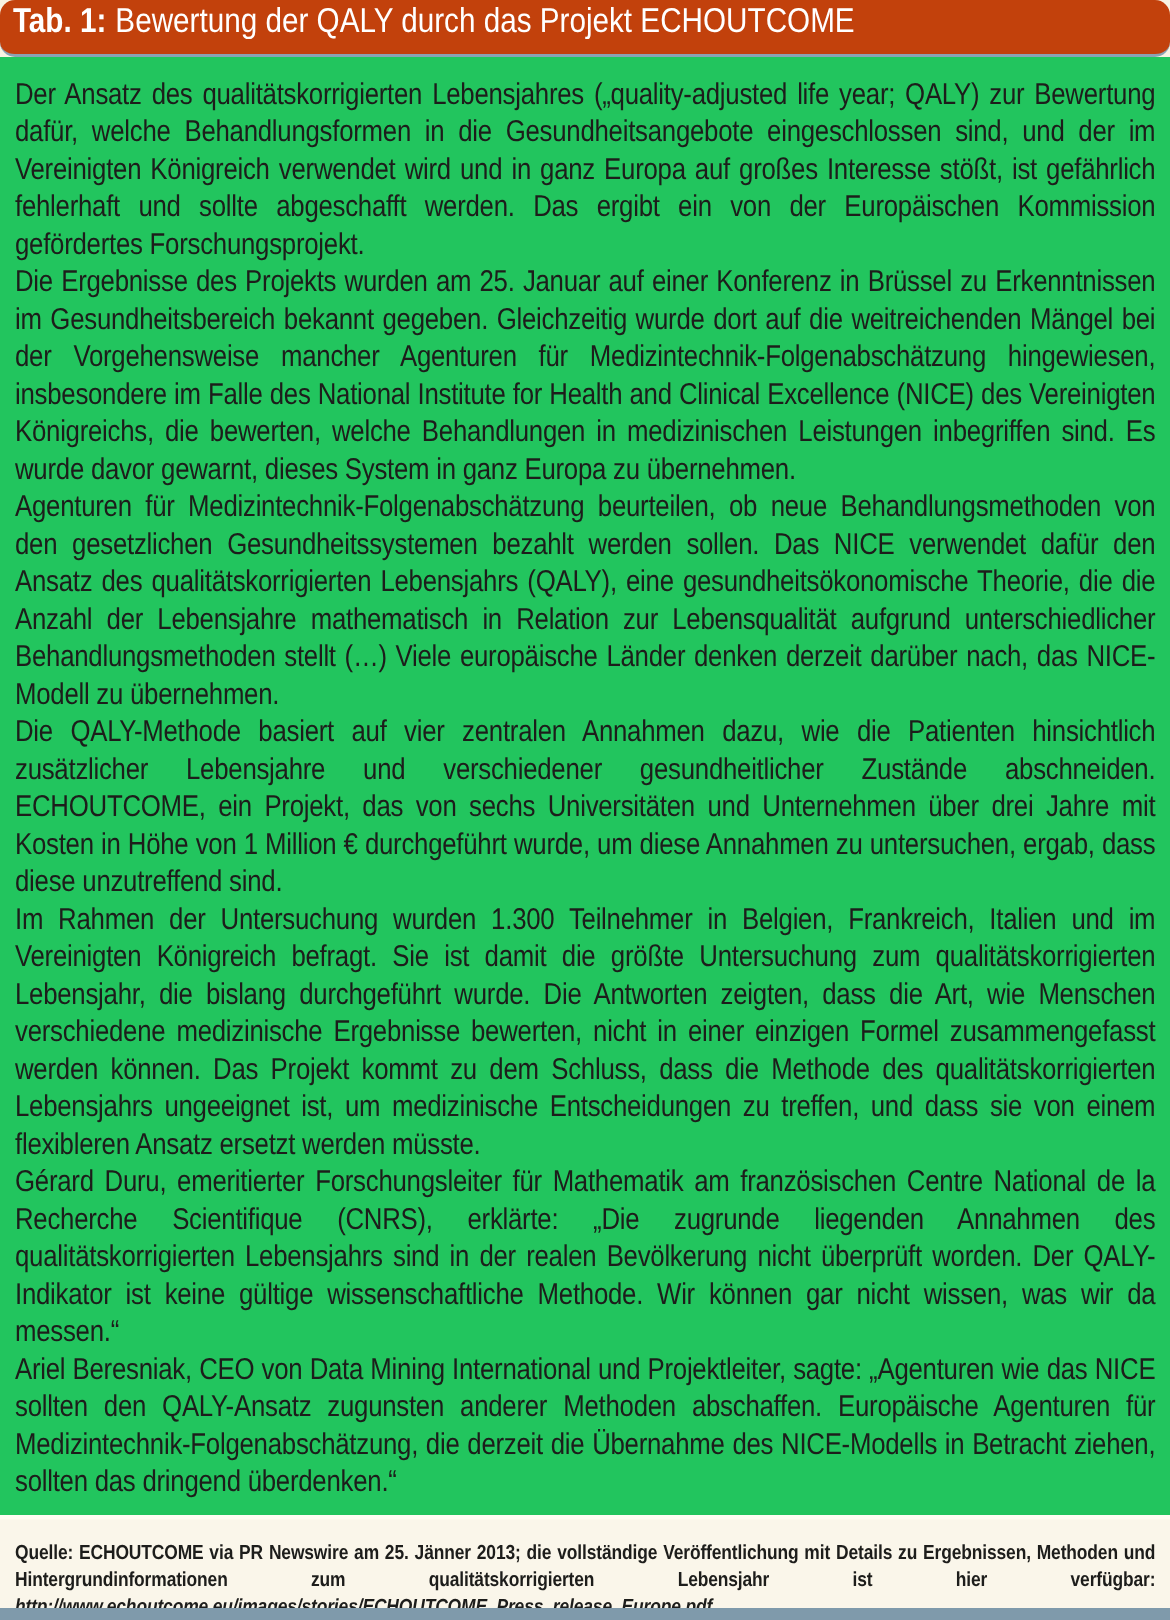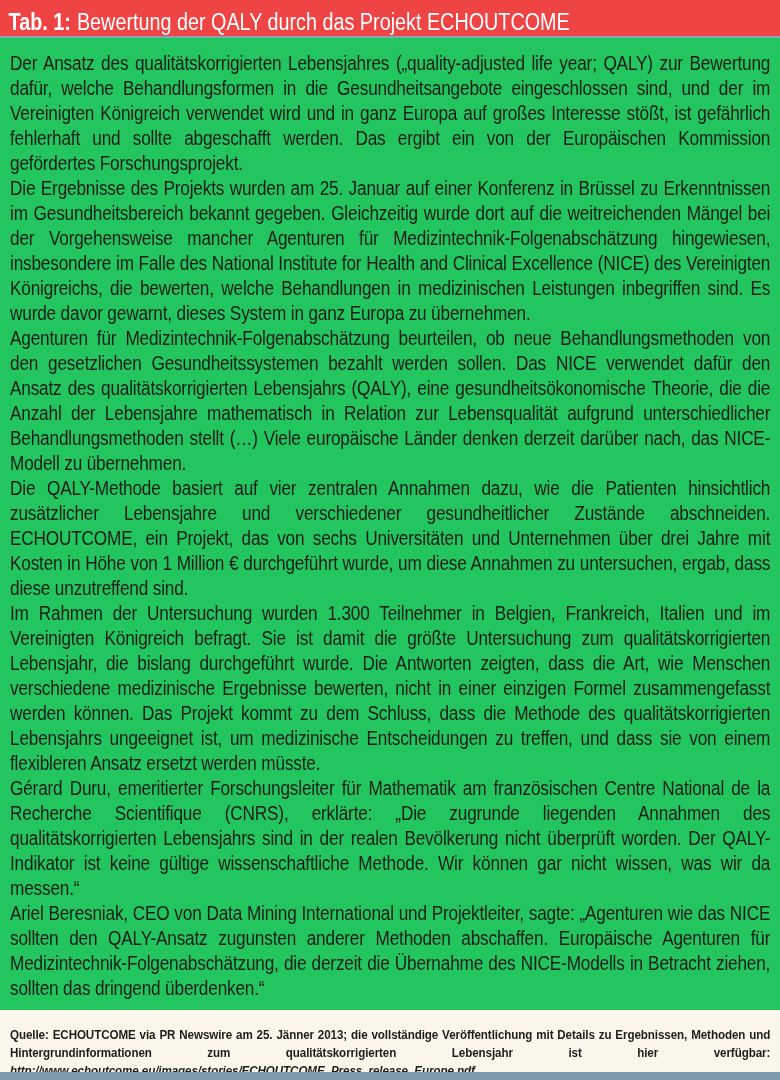--- a/index.html
+++ b/index.html
@@ -12,24 +12,25 @@
     position: relative;
   }
   
   .condense {
     transform: scaleX(0.86);
     transform-origin: 0 0;
   }
 
   .header-bar {
     width: 780px; height: 38px;
-    background: #ef4444;
-    display: flex; align-items: flex-end;
+    background: #c2410c;
+    display: flex; align-items: flex-start;
     box-sizing: border-box;
     border-bottom: 2px solid #8aa3b3;
+    border-radius: 10px;
   }
   .header-inner {
     width: 895px;
     padding-left: 10px;
     box-sizing: border-box;
     color: #ffffff;
     font-size: 23px;
     white-space: nowrap;
   }
   .header-inner .tab-label { font-weight: bold; margin-right: 7px; }

